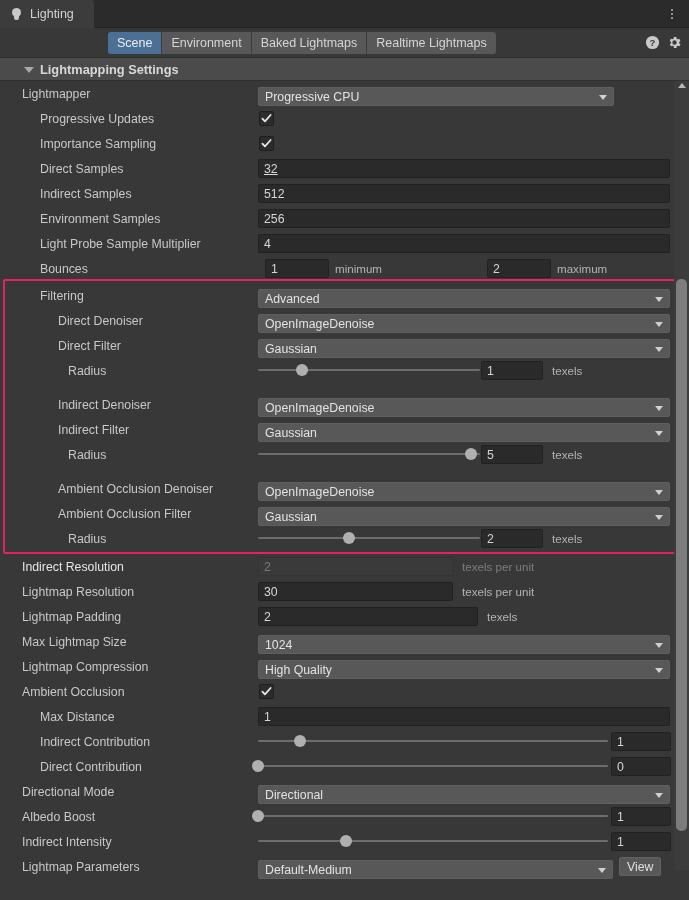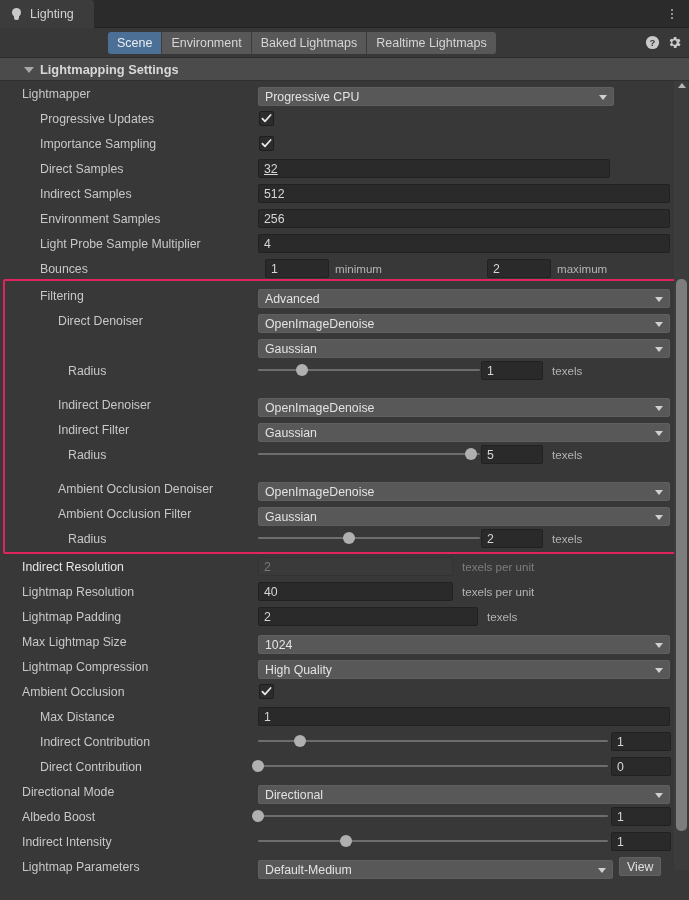--- a/index.html
+++ b/index.html
@@ -223,21 +223,21 @@
       <span class="lbl i1">Importance Sampling</span>
       <div class="cbx">
         <svg width="11" height="11" viewBox="0 0 12 12">
           <path d="M1.5 6.2 L4.3 9.2 L10.5 2.2" stroke="#e8e8e8" stroke-width="1.9" fill="none" stroke-linecap="round" stroke-linejoin="round"></path>
         </svg>
       </div>
     </div>
 
     <div class="row" style="top:75px;position:absolute;left:0;right:0;">
       <span class="lbl i1">Direct Samples</span>
-      <div class="field inp" style="width:352px;text-decoration:underline;">32</div>
+      <div class="field inp" style="width:412px;text-decoration:underline;">32</div>
     </div>
 
     <div class="row" style="top:100px;position:absolute;left:0;right:0;">
       <span class="lbl i1">Indirect Samples</span>
       <div class="field inp" style="width:412px;">512</div>
     </div>
 
     <div class="row" style="top:125px;position:absolute;left:0;right:0;">
       <span class="lbl i1">Environment Samples</span>
       <div class="field inp" style="width:412px;">256</div>
@@ -266,20 +266,21 @@
 
     <div class="row" style="top:227px;position:absolute;left:0;right:0;">
       <span class="lbl i2">Direct Denoiser</span>
       <div class="field dd" style="width:412px;">
         <span>OpenImageDenoise</span>
         <span class="caret"></span>
       </div>
     </div>
 
     <div class="row" style="top:252px;position:absolute;left:0;right:0;">
+      <span class="lbl i2">Direct Filter</span>
       <div class="field dd" style="width:412px;">
         <span>Gaussian</span>
         <span class="caret"></span>
       </div>
     </div>
 
     <div class="row" style="top:277px;position:absolute;left:0;right:0;">
       <span class="lbl" style="padding-left:68px;">Radius</span>
       <div class="slider" style="left:258px;width:222px;">
         <div class="track"></div>
@@ -342,21 +343,21 @@
     </div>
 
     <div class="row" style="top:473px;position:absolute;left:0;right:0;">
       <span class="lbl i0 dim">Indirect Resolution</span>
       <div class="field inp dim" style="width:195px;">2</div>
       <span class="unit dim" style="left:462px;">texels per unit</span>
     </div>
 
     <div class="row" style="top:498px;position:absolute;left:0;right:0;">
       <span class="lbl i0">Lightmap Resolution</span>
-      <div class="field inp" style="width:195px;">40</div>
+      <div class="field inp" style="width:195px;">30</div>
       <span class="unit" style="left:462px;">texels per unit</span>
     </div>
 
     <div class="row" style="top:523px;position:absolute;left:0;right:0;">
       <span class="lbl i0">Lightmap Padding</span>
       <div class="field inp" style="width:220px;">2</div>
       <span class="unit" style="left:487px;">texels</span>
     </div>
 
     <div class="row" style="top:548px;position:absolute;left:0;right:0;">

